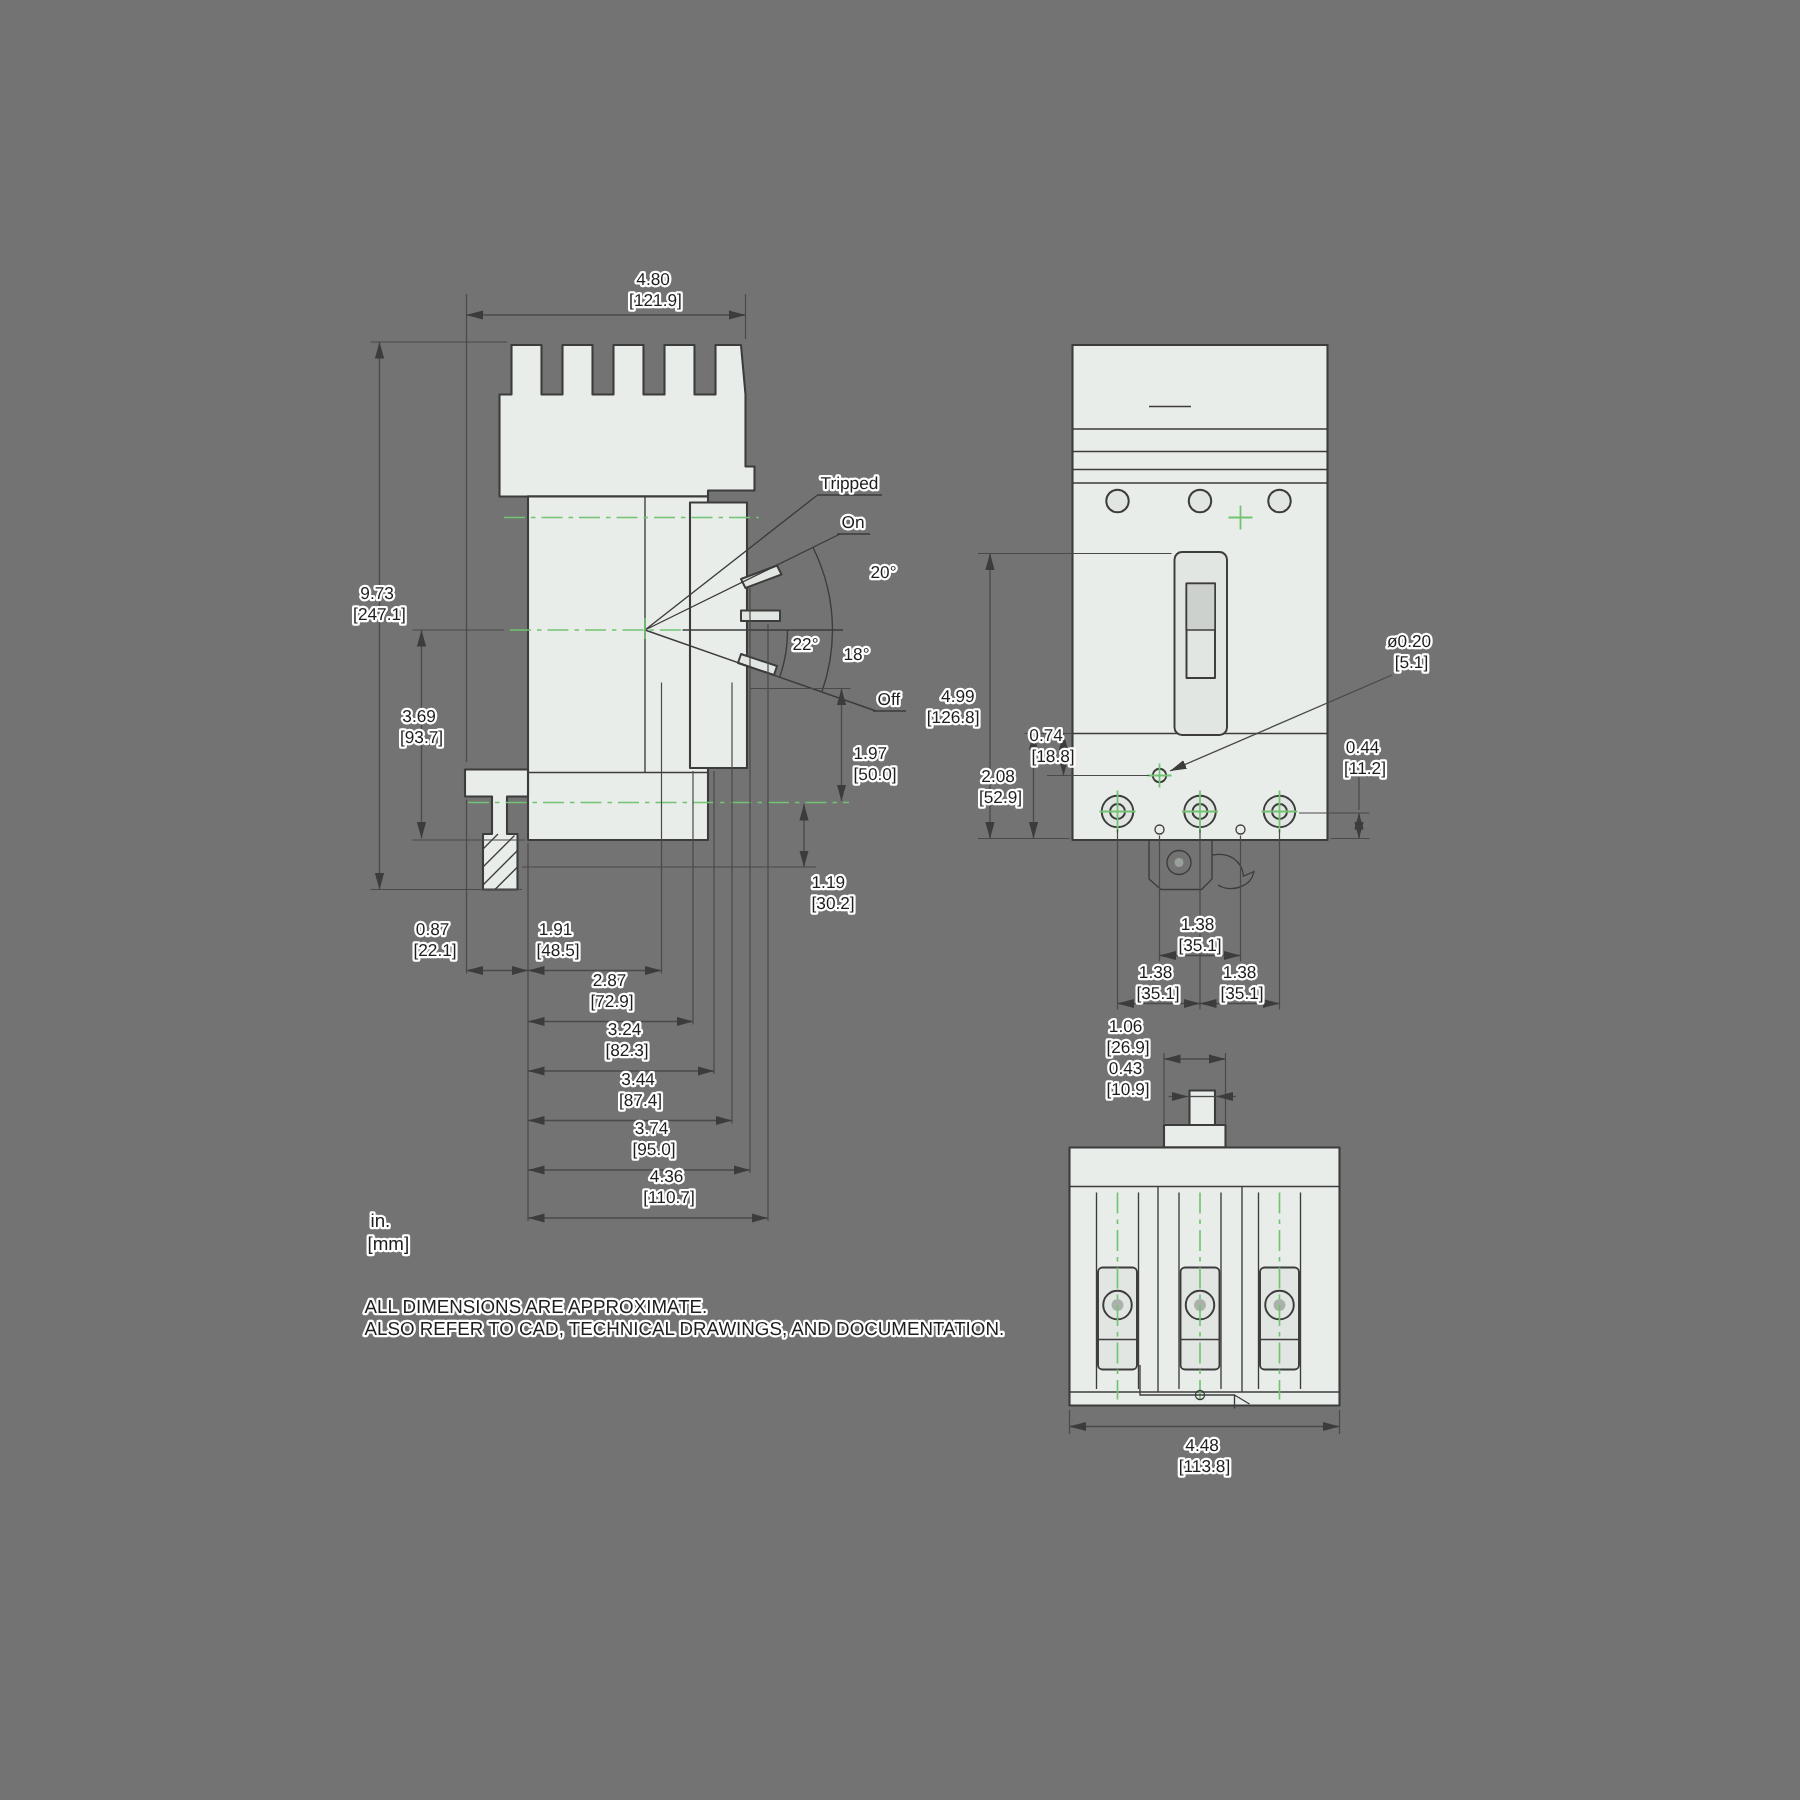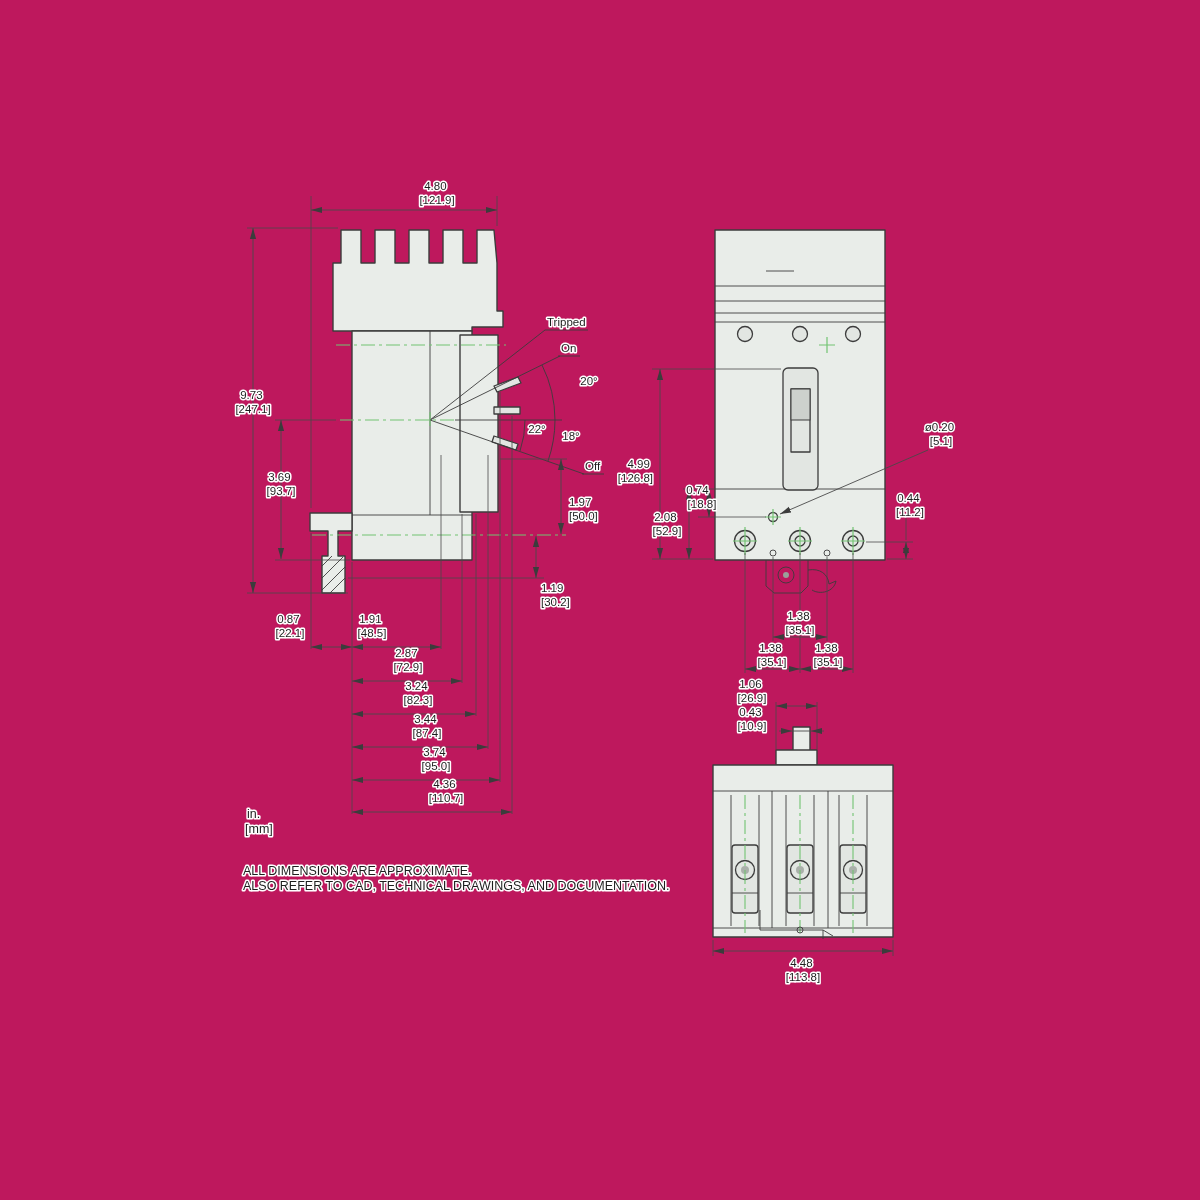--- a/index.html
+++ b/index.html
@@ -1,16 +1,16 @@
 <!DOCTYPE html>
 <html><head>
 <meta charset="utf-8">
 <style>
   html,body{margin:0;padding:0;background:#ffffff;}
-  #canvas{width:1200px;height:1200px;background:#be185d;position:relative;overflow:hidden;}
+  #canvas{width:1200px;height:1200px;background:#737373;position:relative;overflow:hidden;}
   svg{display:block;}
   .outline{fill:#e9ede9;stroke:#3c3c3c;stroke-width:1.4;stroke-linejoin:round;}
   .outline2{fill:#e2e6e2;stroke:#3c3c3c;stroke-width:1.3;stroke-linejoin:round;}
   .nofill{fill:none;stroke:#3c3c3c;stroke-width:1.3;stroke-linejoin:round;}
   .thin{fill:none;stroke:#3c3c3c;stroke-width:0.9;}
   .ext{fill:none;stroke:#4a4a4a;stroke-width:0.8;}
   .dimline{fill:none;stroke:#4a4a4a;stroke-width:0.9;}
   .cl{fill:none;stroke:#72c472;stroke-width:1.1;stroke-dasharray:14 4 3 4;}
   .clsolid{fill:none;stroke:#72c472;stroke-width:1.2;}
   text{font-family:"Liberation Sans","DejaVu Sans",sans-serif;font-size:11.5px;fill:#1e1e1e;

